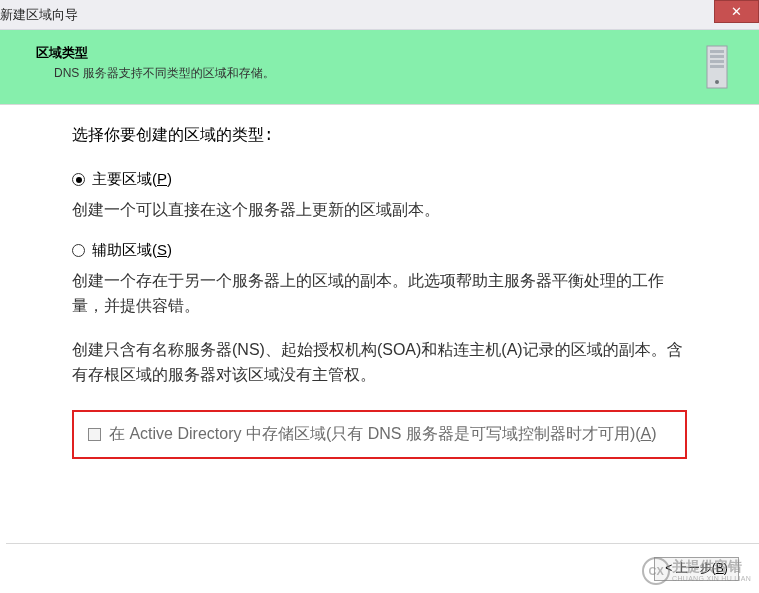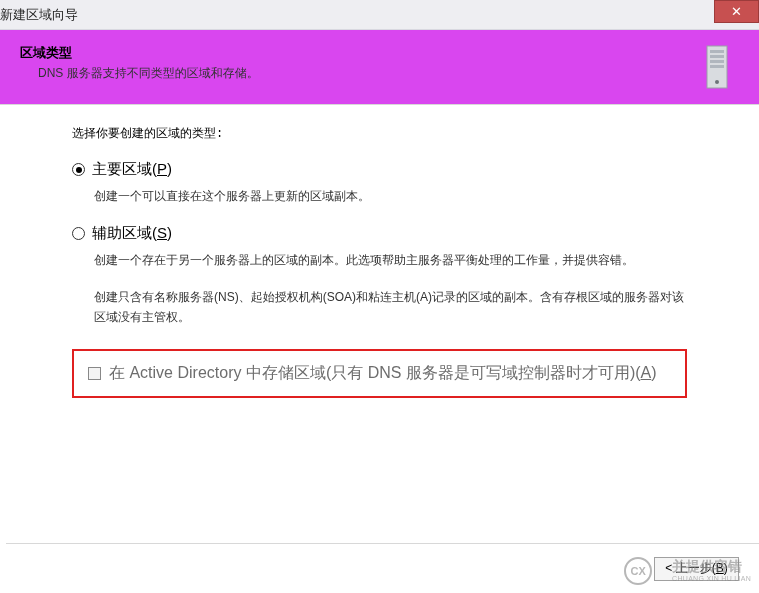--- a/index.html
+++ b/index.html
@@ -36,26 +36,26 @@
     background: #c75050;
     color: #fff;
     display: flex;
     align-items: center;
     justify-content: center;
     font-size: 13px;
     border: 1px solid #9c3b3b;
     cursor: pointer;
   }
   .header-area {
-    padding: 14px 22px 14px 20px;
+    padding: 14px 22px 14px 36px;
     display: flex;
     justify-content: space-between;
     align-items: flex-start;
     border-bottom: 1px solid #d8d8d8;
-    background: #d946ef;
+    background: #86efac;
   }
   .header-text-block { flex: 1; }
   .header-title {
     font-size: 13px;
     font-weight: bold;
     margin-bottom: 3px;
   }
   .header-desc {
     font-size: 12px;
     color: #333;
@@ -63,22 +63,22 @@
   }
   .header-icon {
     width: 40px;
     height: 46px;
     margin-left: 10px;
   }
   .content-area {
     padding: 20px 72px 10px 72px;
   }
   .prompt-line {
-    font-size: 12px;
-    margin-bottom: 18px;
+    font-size: 16px;
+    margin-bottom: 24px;
     font-family: Liberation Mono, monospace;
   }
   .option-block {
     margin-bottom: 18px;
   }
   .radio-row {
     display: flex;
     align-items: center;
     margin-bottom: 8px;
   }
@@ -100,23 +100,22 @@
     width: 6px;
     height: 6px;
     background: #000;
     border-radius: 50%;
   }
   .radio-label {
     font-size: 15px;
     cursor: pointer;
   }
   .option-desc {
-    font-size: 12px;
+    font-size: 16px;
     color: #333;
-    margin-left: 22px;
     line-height: 1.6;
   }
   .highlight-box {
     border: 2px solid #e02020;
     padding: 12px 14px;
     margin-top: 22px;
   }
   .checkbox-row {
     display: flex;
     align-items: center;
@@ -156,21 +155,21 @@
     font-family: inherit;
     cursor: pointer;
     padding: 0 10px;
   }
   .watermark {
     position: absolute;
     right: 8px;
     bottom: 8px;
     display: flex;
     align-items: center;
-    gap: 20px;
+    gap: 2px;
     opacity: 0.6;
     pointer-events: none;
   }
   .watermark-icon {
     width: 28px; height: 28px;
     border: 2px solid #888;
     border-radius: 50%;
     display:flex; align-items:center; justify-content:center;
     font-size: 11px; font-weight:bold; color:#888;
   }

